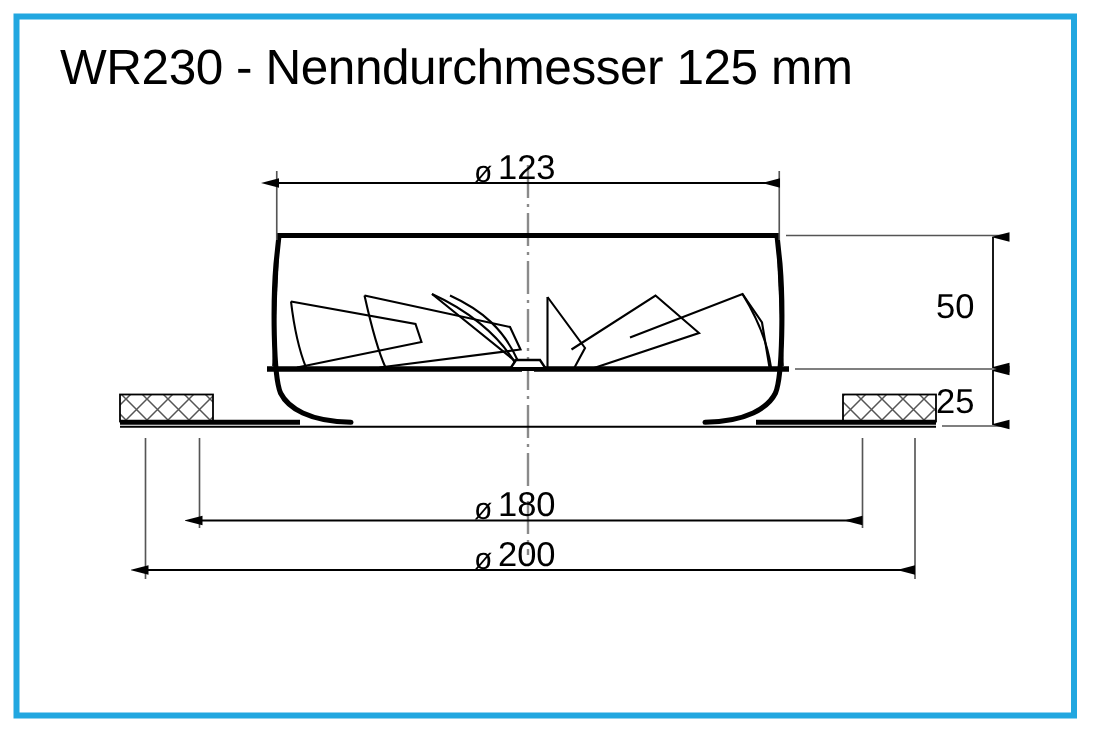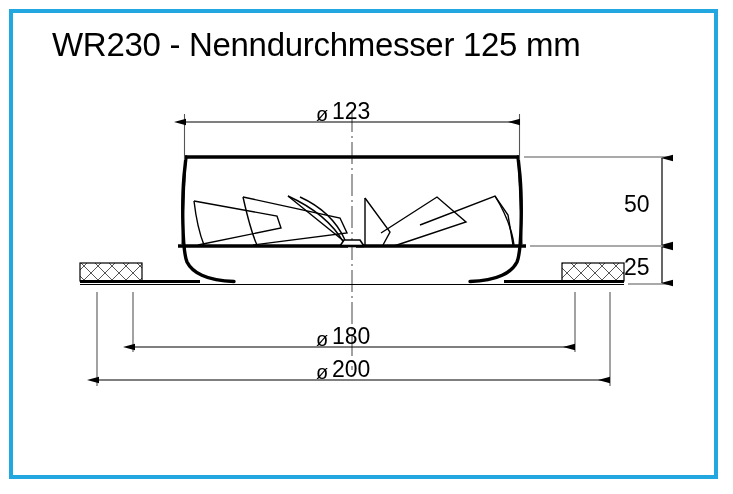--- a/index.html
+++ b/index.html
@@ -25,21 +25,21 @@
     left: 9px;
     top: 9px;
     width: 709px;
     height: 470px;
     border: 4px solid #22a7e0;
     box-sizing: border-box;
     background: #ffffff;
   }
   #title {
     position: absolute;
-    left: 52px;
+    left: 40px;
     top: 26px;
     font-size: 33px;
     font-weight: normal;
     color: #000000;
     letter-spacing: -0.3px;
     white-space: nowrap;
     font-family: "Liberation Sans", sans-serif;
   }
   #drawing {
     position: absolute;

